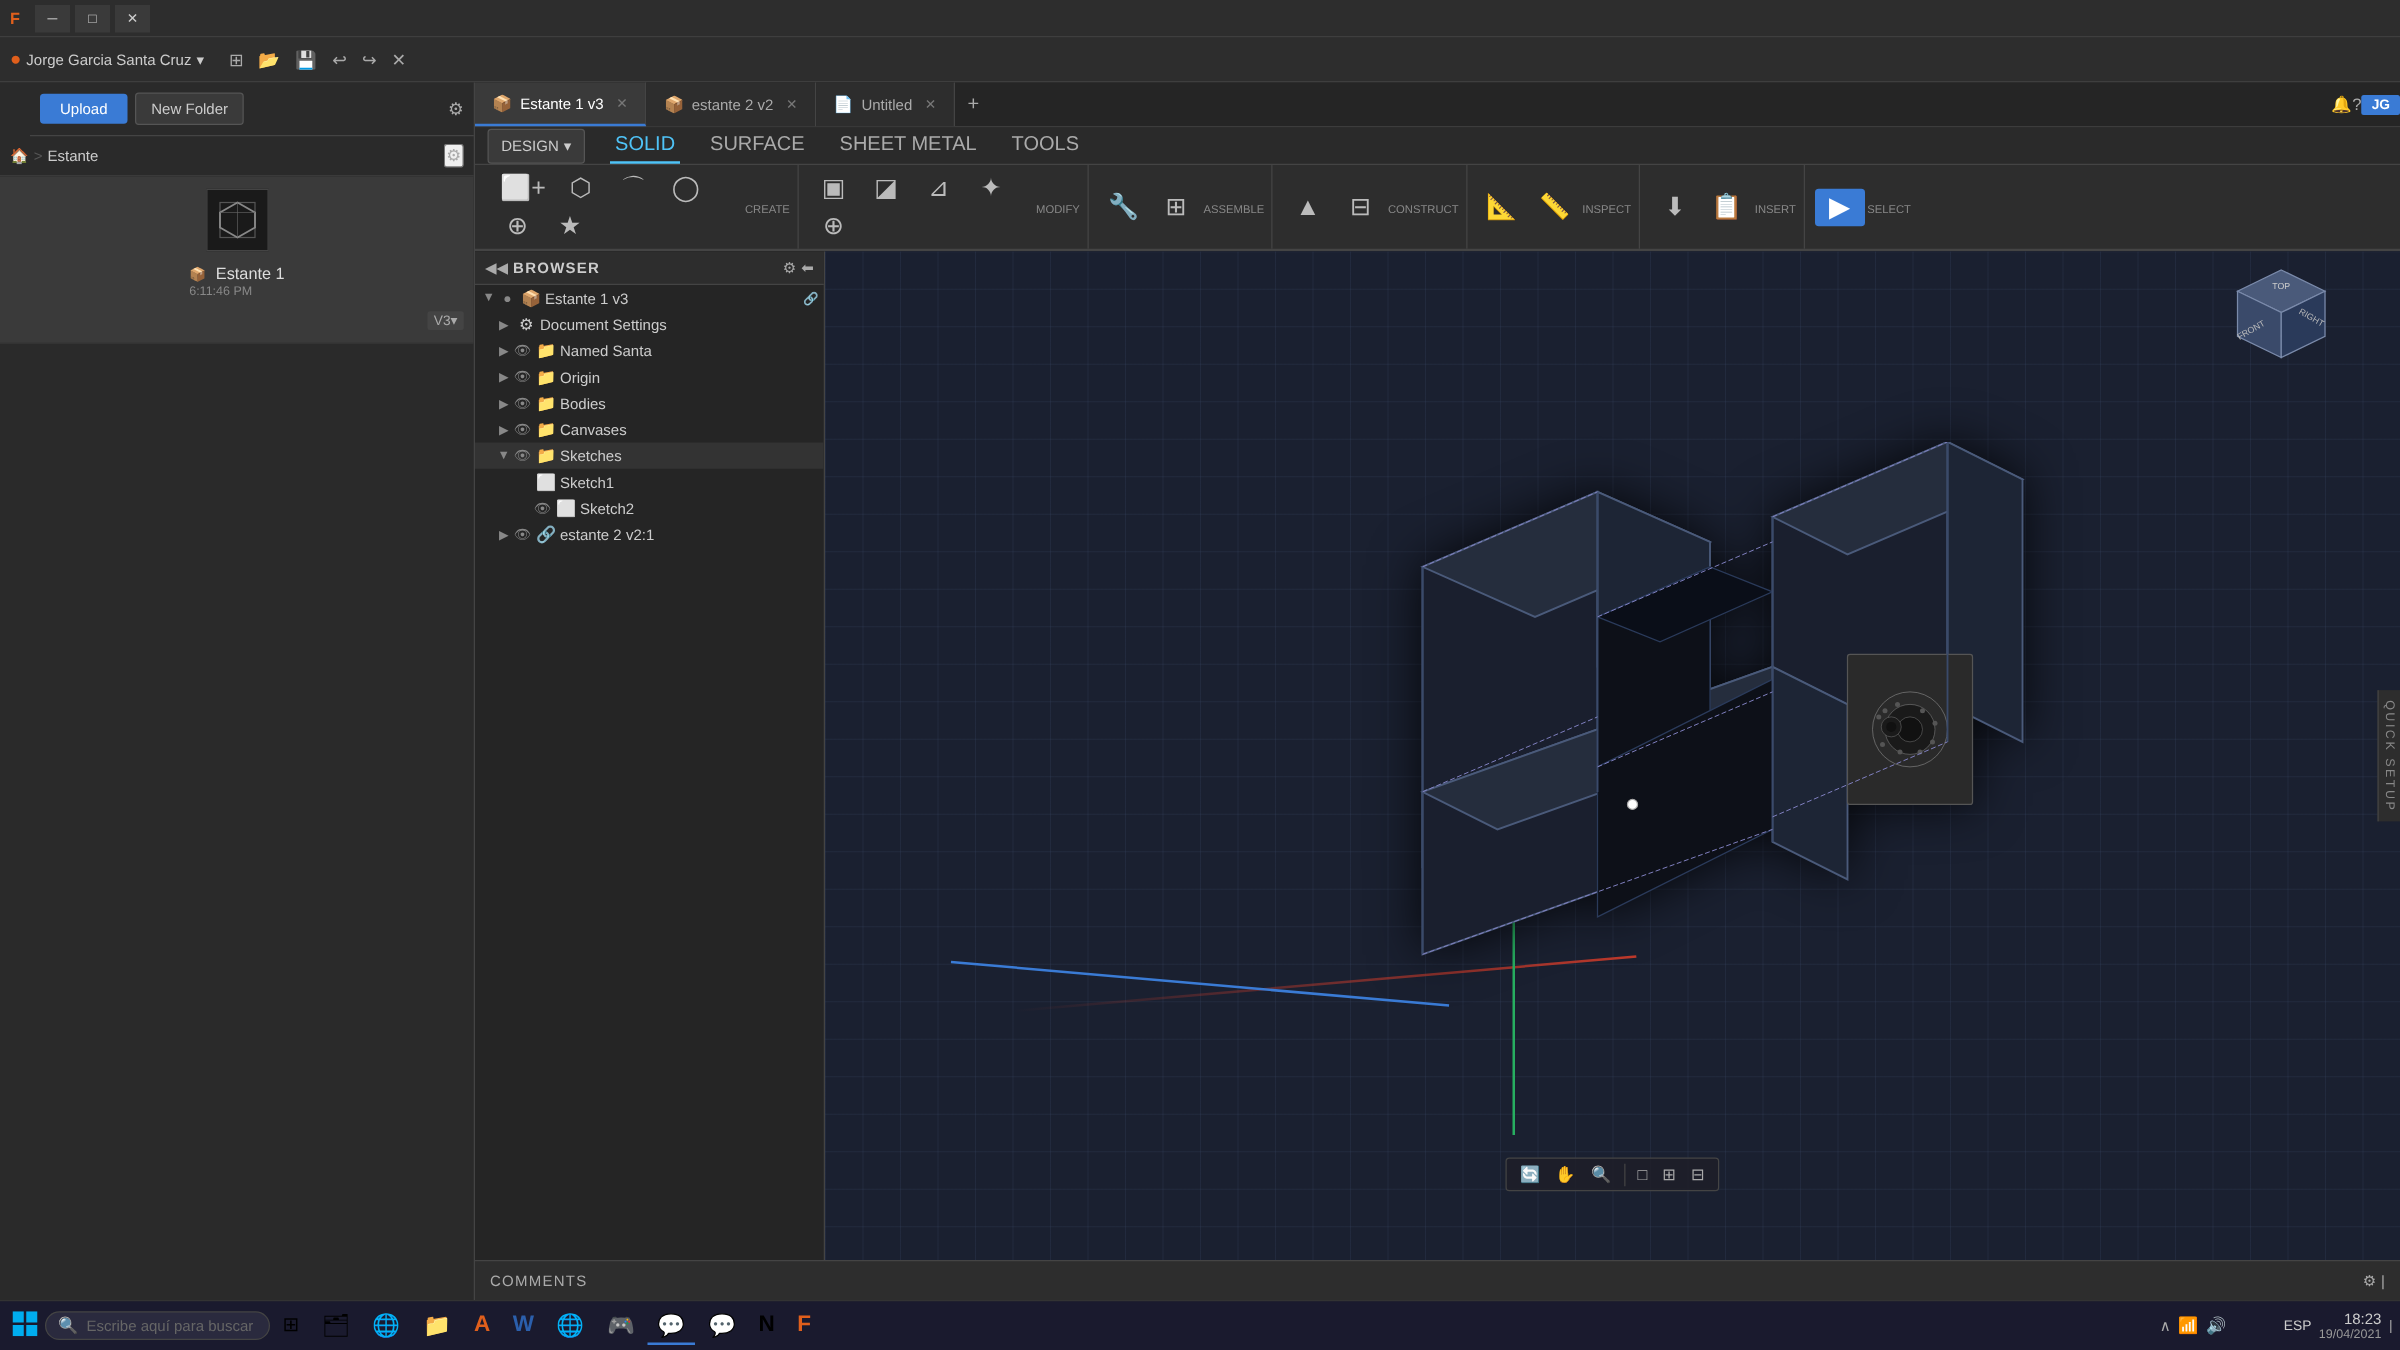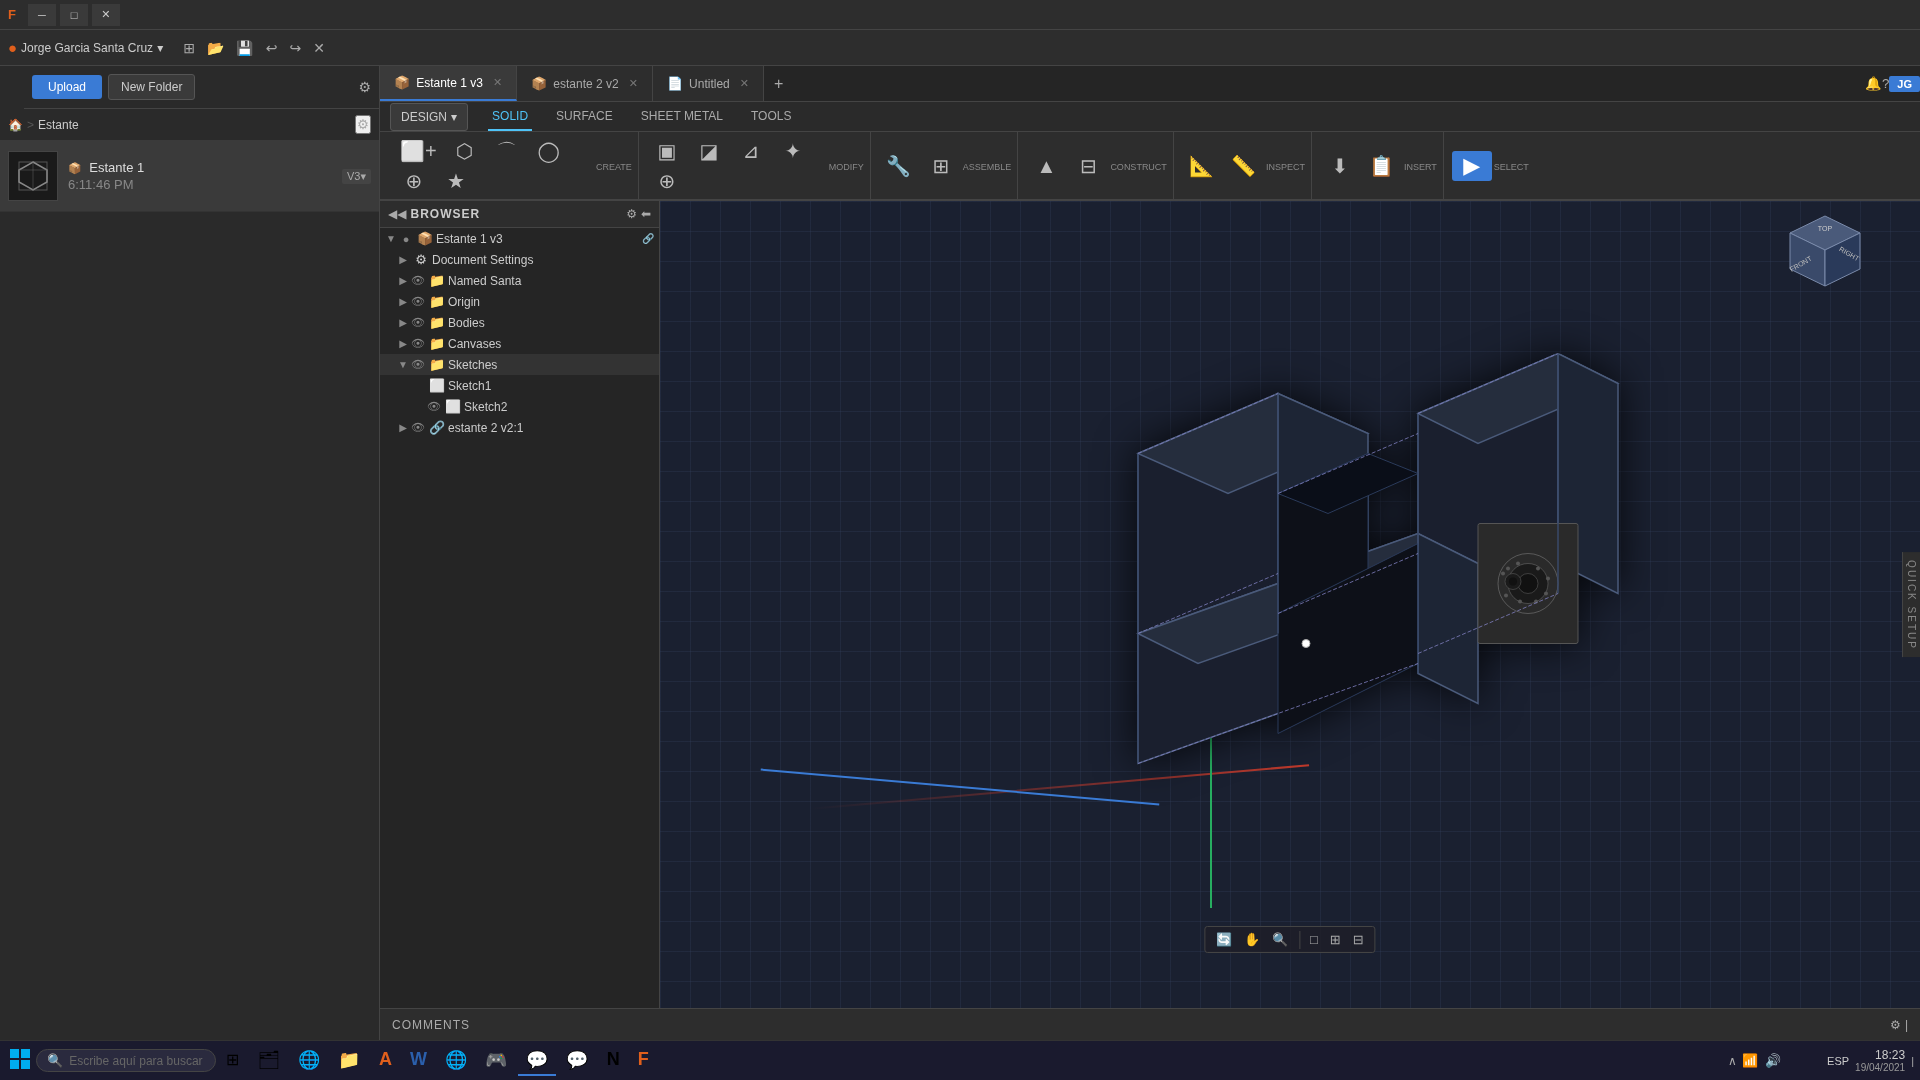--- a/index.html
+++ b/index.html
@@ -39,44 +39,44 @@
     #panel-actions .folder-btn { background: #3a3a3a; color: #ccc; border: 1px solid #555; padding: 5px 12px; border-radius: 3px; cursor: pointer; font-size: 12px; }
     #panel-actions .gear-btn { margin-left: auto; background: none; border: none; color: #aaa; cursor: pointer; font-size: 14px; }
 
     #breadcrumb { display: flex; align-items: center; gap: 4px; padding: 6px 8px; font-size: 12px; color: #aaa; border-bottom: 1px solid #3a3a3a; }
     #breadcrumb .home-icon { color: #aaa; }
     #breadcrumb .sep { color: #555; }
     #breadcrumb .current { color: #ccc; font-weight: 500; }
     #breadcrumb .settings-icon { margin-left: auto; color: #aaa; cursor: pointer; }
 
     #file-list { flex: 1; overflow-y: auto; }
-    .file-item { display: flex; align-items: center; gap: 10px; padding: 10px 8px; border-bottom: 1px solid #333; cursor: pointer; background: #2a2a2a; }
+    .file-item { display: flex; align-items: center; gap: 10px; padding: 10px 8px; border-bottom: 1px solid #333; cursor: pointer; background: #2a2a2a; flex-direction: column; }
     .file-item:first-child { background: #3a3a3a; }
     .file-thumb { width: 50px; height: 50px; background: #1a1a1a; border: 1px solid #444; display: flex; align-items: center; justify-content: center; flex-shrink: 0; }
     .file-thumb svg { width: 36px; height: 36px; }
     .file-info { flex: 1; }
     .file-name { font-size: 13px; color: #ddd; margin-bottom: 2px; }
     .file-icon { color: #aaa; margin-right: 4px; font-size: 11px; }
-    .file-time { font-size: 13px; color: #888; }
+    .file-time { font-size: 10px; color: #888; }
     .file-version { font-size: 11px; color: #aaa; background: #444; padding: 1px 5px; border-radius: 2px; margin-left: auto; }
 
     
     #main { position: absolute; top: 66px; left: 380px; right: 0; bottom: 0; display: flex; flex-direction: column; }
 
     
     #toolbar { background: #2d2d2d; border-bottom: 1px solid #444; }
     #doc-tabs { display: flex; align-items: center; height: 36px; background: #252525; border-bottom: 1px solid #444; }
     .doc-tab { display: flex; align-items: center; gap: 6px; padding: 0 14px; height: 100%; border-right: 1px solid #444; cursor: pointer; color: #aaa; font-size: 12px; background: #2d2d2d; }
     .doc-tab.active { background: #3a3a3a; color: #fff; border-bottom: 2px solid #3a7bd5; }
     .doc-tab .tab-icon { font-size: 13px; }
     .doc-tab .close-btn { font-size: 11px; color: #777; cursor: pointer; margin-left: 4px; }
     .doc-tab-add { padding: 0 10px; color: #aaa; cursor: pointer; font-size: 16px; }
 
     #tool-tabs { display: flex; align-items: center; height: 30px; background: #2a2a2a; padding: 0 10px; gap: 20px; border-bottom: 1px solid #444; }
-    .tool-tab { color: #aaa; cursor: pointer; font-size: 12px; padding: 0 4px; height: 100%; display: flex; align-items: center; border-bottom: 2px solid transparent; }
+    .tool-tab { color: #aaa; cursor: pointer; font-size: 16px; padding: 0 4px; height: 100%; display: flex; align-items: center; border-bottom: 2px solid transparent; }
     .tool-tab.active { color: #4fc3f7; border-bottom: 2px solid #4fc3f7; }
 
     #tool-row { display: flex; align-items: center; height: 68px; background: #2d2d2d; padding: 0 8px; gap: 2px; border-bottom: 1px solid #444; }
     .tool-group { display: flex; align-items: center; gap: 2px; padding: 4px 6px; border-right: 1px solid #444; height: 100%; }
     .tool-group:last-child { border-right: none; }
     .tool-group-label { font-size: 9px; color: #888; text-transform: uppercase; text-align: center; display: block; margin-top: 2px; }
     .tool-btn { display: flex; flex-direction: column; align-items: center; justify-content: center; padding: 4px 6px; border-radius: 3px; cursor: pointer; color: #bbb; border: none; background: none; min-width: 40px; }
     .tool-btn.active { background: #3a7bd5; color: #fff; }
     .tool-btn .btn-icon { font-size: 20px; line-height: 1; }
     .design-btn { display: flex; align-items: center; gap: 4px; padding: 6px 10px; background: #3a3a3a; border: 1px solid #555; border-radius: 3px; cursor: pointer; color: #ccc; font-size: 12px; }

